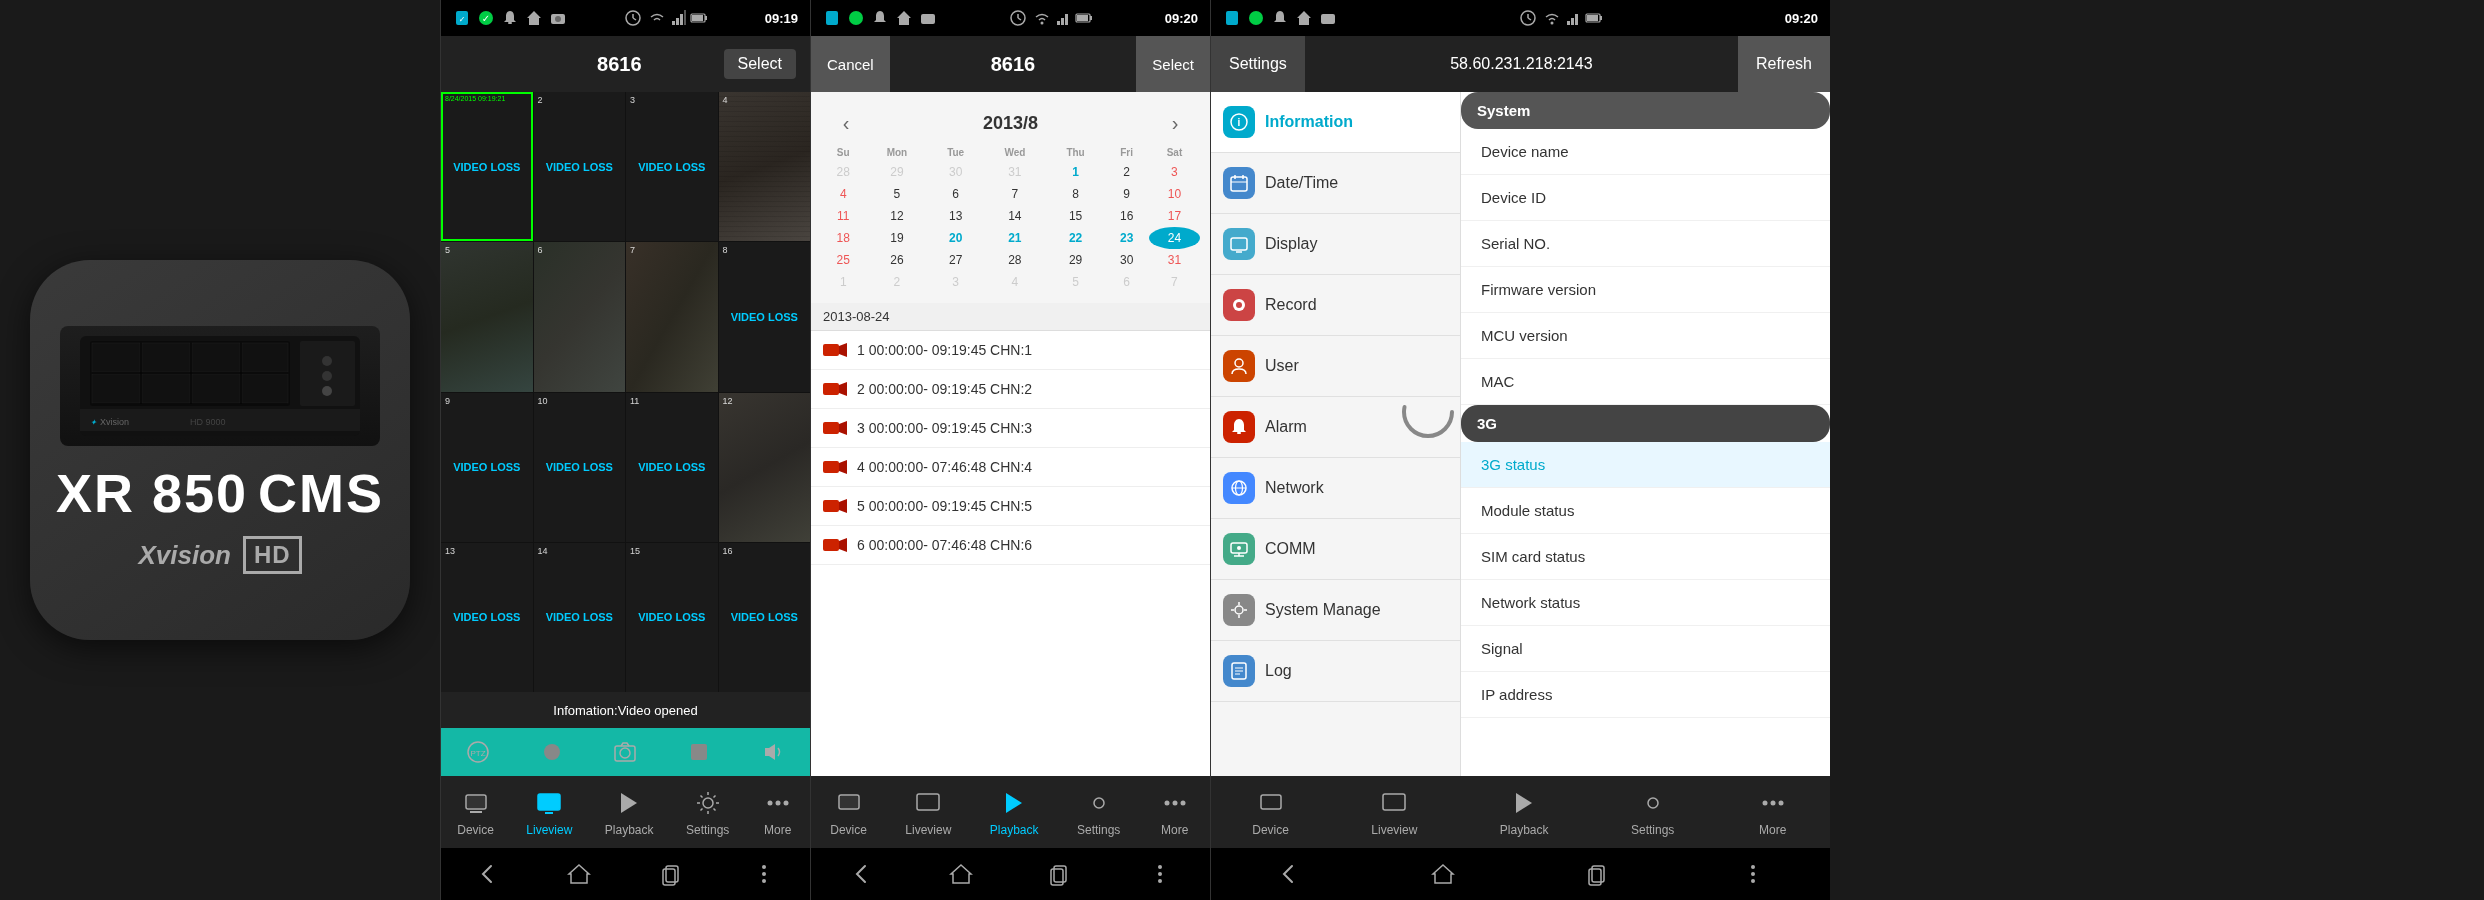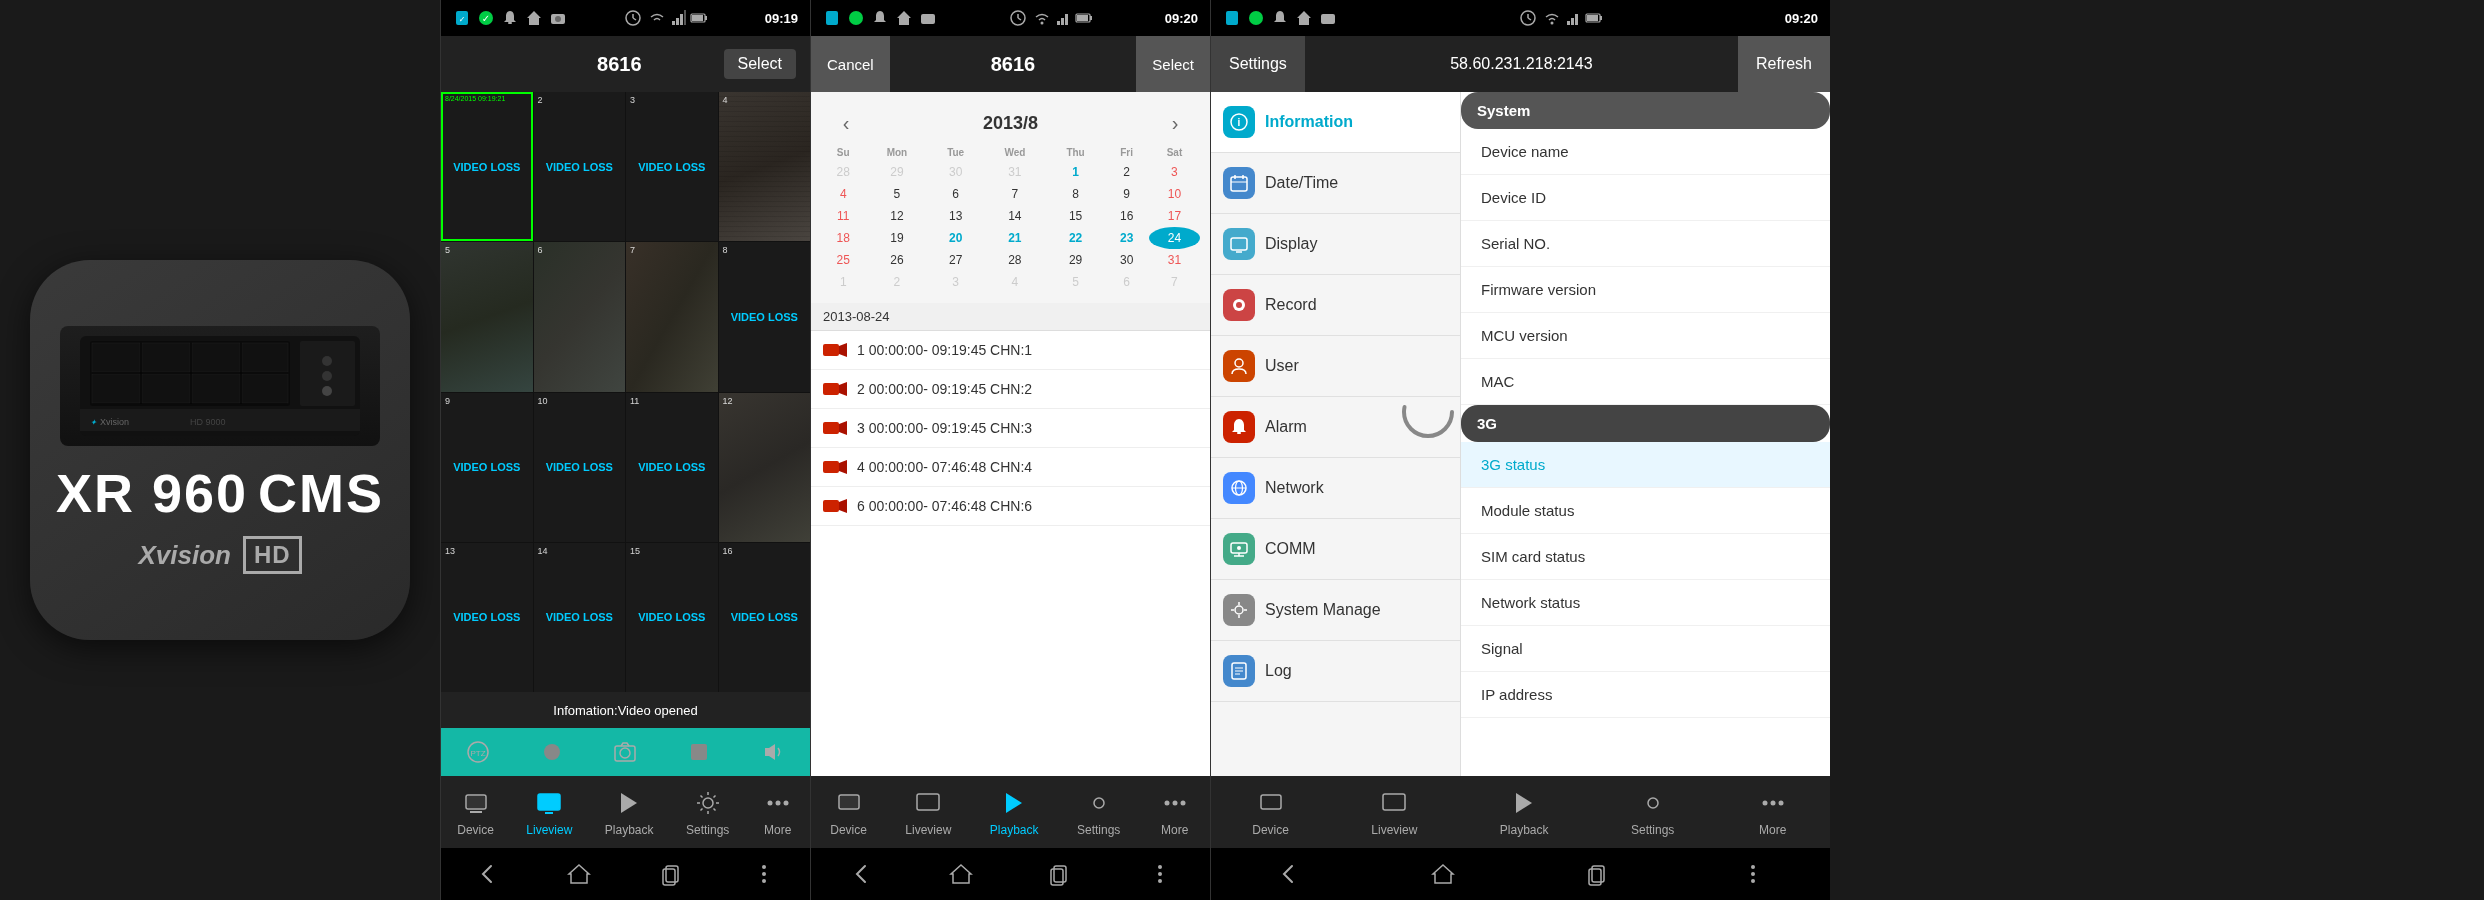--- a/index.html
+++ b/index.html
@@ -538,21 +538,21 @@
         <circle cx="257" cy="45" r="5" fill="#333"></circle>
         <circle cx="257" cy="60" r="5" fill="#444"></circle>
 
         <rect x="10" y="78" width="280" height="22" rx="0" fill="#1a1a1a"></rect>
         <text x="30" y="94" font-size="9" fill="#666" font-family="Arial">Xvision</text>
         <text x="120" y="94" font-size="9" fill="#444" font-family="Arial">HD 9000</text>
         <text x="20" y="94" font-size="8" fill="#00aacc" font-family="Arial" font-style="italic">✦</text>
       </svg>
     </div>
     <div class="logo-title-row">
-      <span style="font-size:54px;font-weight:900;color:#fff;letter-spacing:2px;">XR 960</span>
+      <span style="font-size:54px;font-weight:900;color:#fff;letter-spacing:2px;">XR 850</span>
       <span style="font-size:54px;font-weight:900;color:#fff;letter-spacing:2px;">CMS</span>
     </div>
     <div class="logo-brand-row">
       <span style="font-size:26px;font-style:italic;font-weight:bold;color:#aaa;">Xvision</span>
       <div class="logo-hd-box">HD</div>
     </div>
   </div>
 </div>
 
 <div class="phone-panel" style="width:370px;">
@@ -970,20 +970,29 @@
     </div>
     <span class="record-time">4 00:00:00- 07:46:48 CHN:4</span>
   </div>
         <div class="record-item">
     <div class="record-cam-icon">
       <svg width="24" height="18" viewBox="0 0 24 18">
               <rect x="0" y="3" width="16" height="12" rx="2" fill="#cc2200"></rect>
               <polygon points="16,5 24,2 24,16 16,13" fill="#aa1100"></polygon>
             </svg>
     </div>
+    <span class="record-time">5 00:00:00- 09:19:45 CHN:5</span>
+  </div>
+        <div class="record-item">
+    <div class="record-cam-icon">
+      <svg width="24" height="18" viewBox="0 0 24 18">
+              <rect x="0" y="3" width="16" height="12" rx="2" fill="#cc2200"></rect>
+              <polygon points="16,5 24,2 24,16 16,13" fill="#aa1100"></polygon>
+            </svg>
+    </div>
     <span class="record-time">6 00:00:00- 07:46:48 CHN:6</span>
   </div>
       </div>
   </div>
 
   <div class="bottom-nav">
     <div class="nav-item">
       <div class="nav-icon">
         <svg width="28" height="28" viewBox="0 0 28 28">
             <rect x="4" y="6" width="20" height="14" rx="2" stroke="#aaa" stroke-width="1.5" fill="none"></rect>

